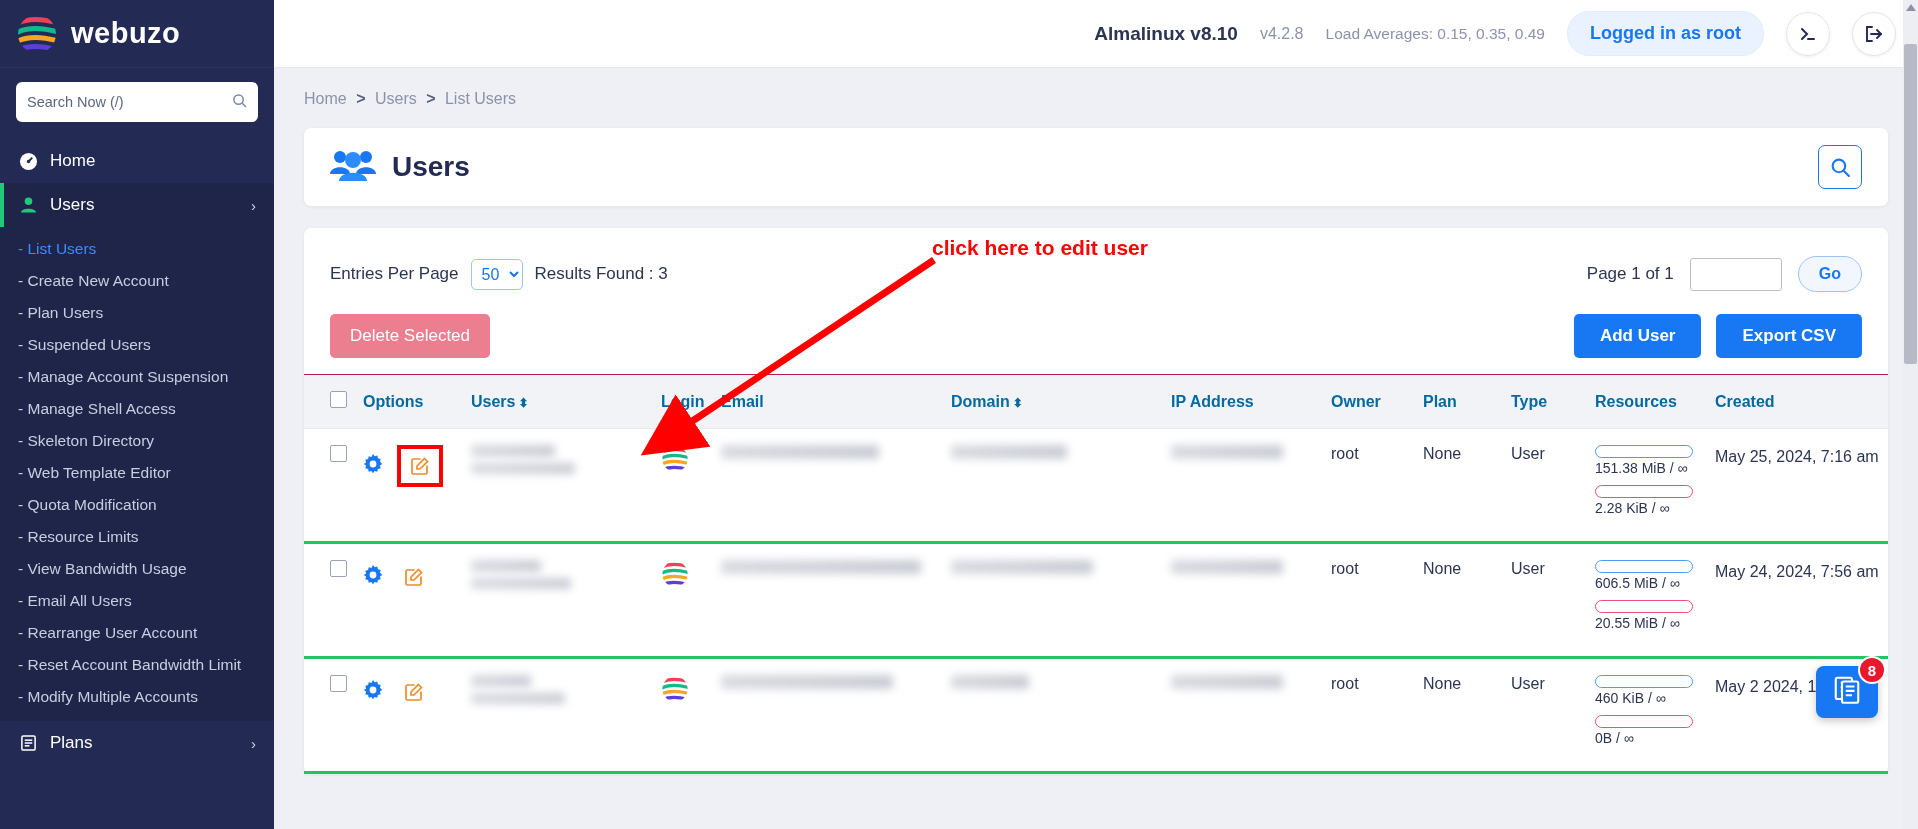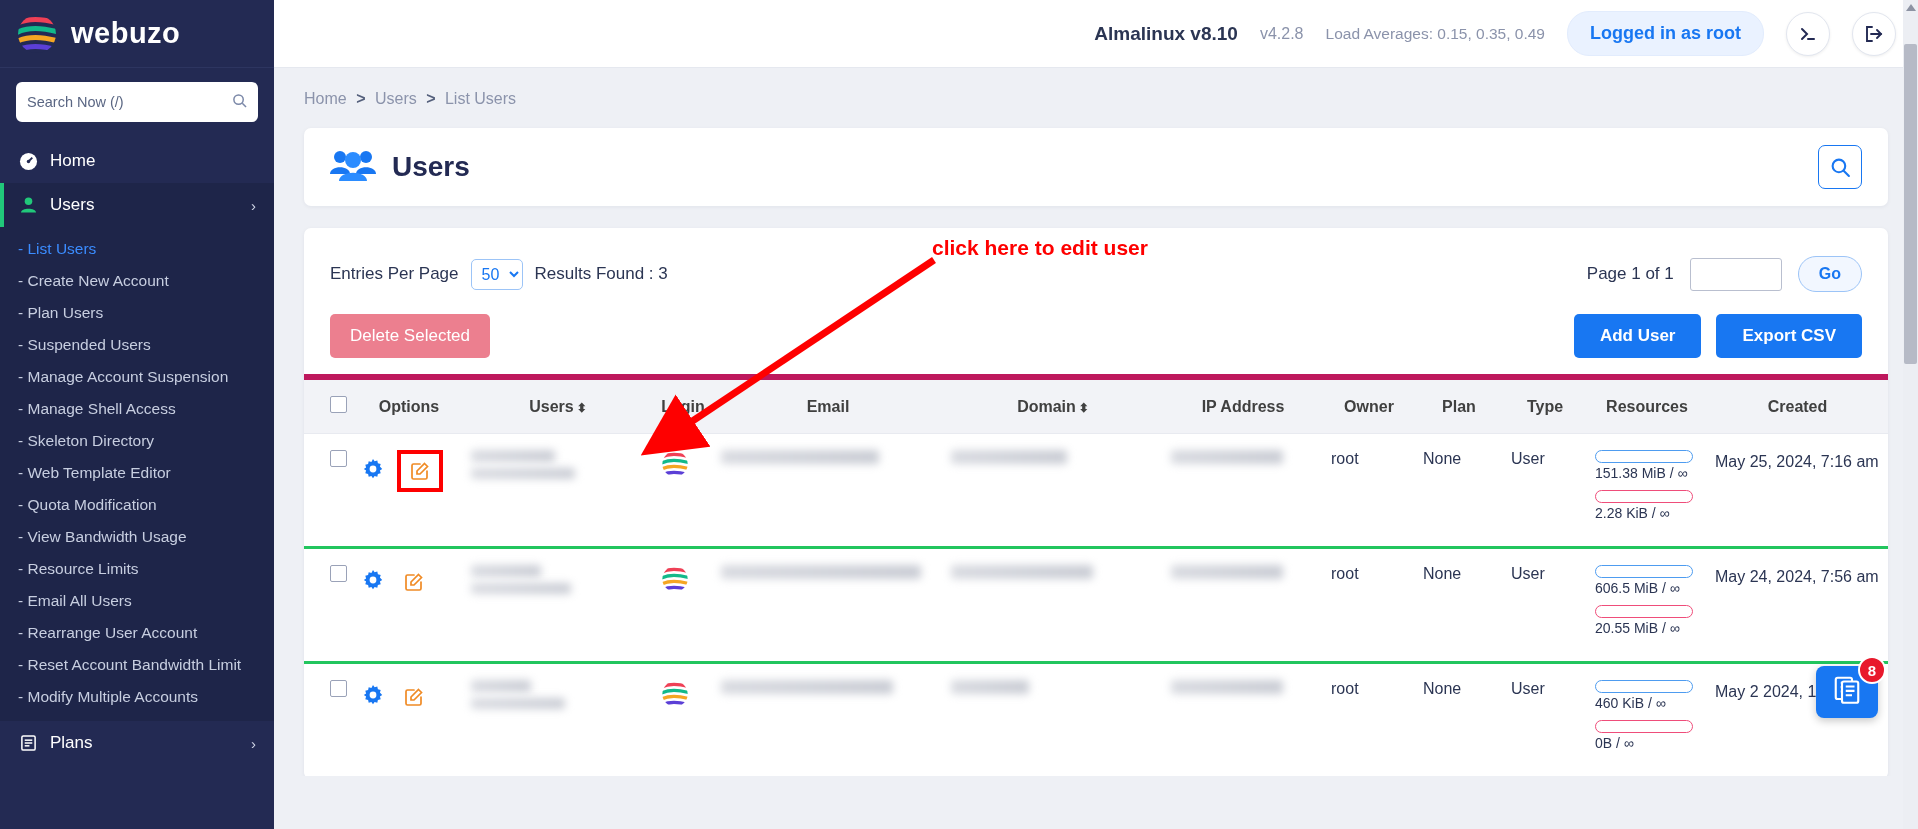--- a/index.html
+++ b/index.html
@@ -147,22 +147,22 @@
   }
   .btn-blue {
     background: #1877f2; color: #fff; border: none; border-radius: 5px;
     padding: 12px 26px; font-size: 17px; font-weight: 600; cursor: pointer;
     font-family: "Liberation Sans", sans-serif;
   }
   .btn-group-right { margin-left: auto; display: flex; gap: 15px; }
 
   table.users { width: 100%; border-collapse: collapse; }
   table.users thead th {
-    background: #f2f3f7; color: #404040; font-size: 16px; font-weight: 700;
-    text-align: center; padding: 16px 8px; border-top: 6px solid #be185d;
+    background: #f2f3f7; color: #0369a1; font-size: 16px; font-weight: 700;
+    text-align: left; padding: 16px 8px; border-top: 1px solid #be185d;
     border-bottom: 1px solid #e8eaf0; white-space: nowrap;
   }
   table.users thead th:first-child { padding-left: 26px; }
   table.users tbody td {
     font-size: 16px; color: #2b3553; padding: 16px 8px; vertical-align: top;
     border-bottom: 3px solid #22c55e;
   }
   table.users tbody td:first-child { padding-left: 26px; }
   .chk {
     width: 17px; height: 17px; border: 1.5px solid #9aa2b8; border-radius: 2px;
@@ -290,22 +290,22 @@
       <div class="submenu">
         <span class="sub-item current">- List Users</span>
         <span class="sub-item">- Create New Account</span>
         <span class="sub-item">- Plan Users</span>
         <span class="sub-item">- Suspended Users</span>
         <span class="sub-item">- Manage Account Suspension</span>
         <span class="sub-item">- Manage Shell Access</span>
         <span class="sub-item">- Skeleton Directory</span>
         <span class="sub-item">- Web Template Editor</span>
         <span class="sub-item">- Quota Modification</span>
+        <span class="sub-item">- Resource Limits</span>
         <span class="sub-item">- View Bandwidth Usage</span>
-        <span class="sub-item">- Resource Limits</span>
         <span class="sub-item">- Email All Users</span>
         <span class="sub-item">- Rearrange User Account</span>
         <span class="sub-item">- Reset Account Bandwidth Limit</span>
         <span class="sub-item">- Modify Multiple Accounts</span>
       </div>
 
       <div class="nav-item">
         <span class="nicon">
           <svg width="17" height="18" viewBox="0 0 18 18" fill="none" stroke="#fff" stroke-width="1.6">
               <rect x="2" y="1.5" width="14" height="15" rx="1.5"></rect>

